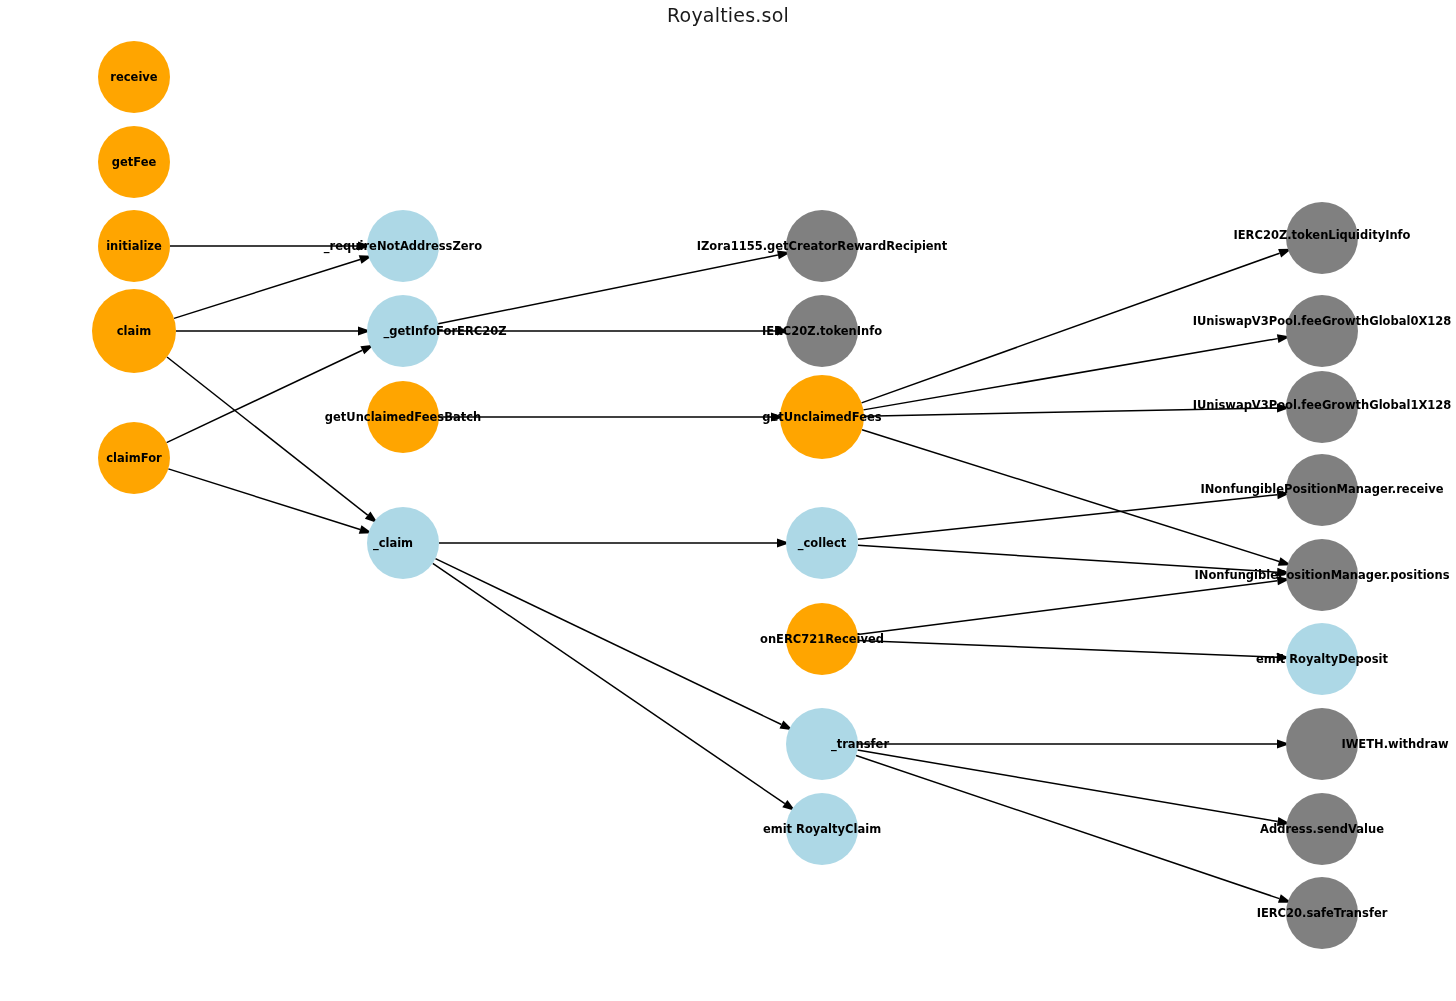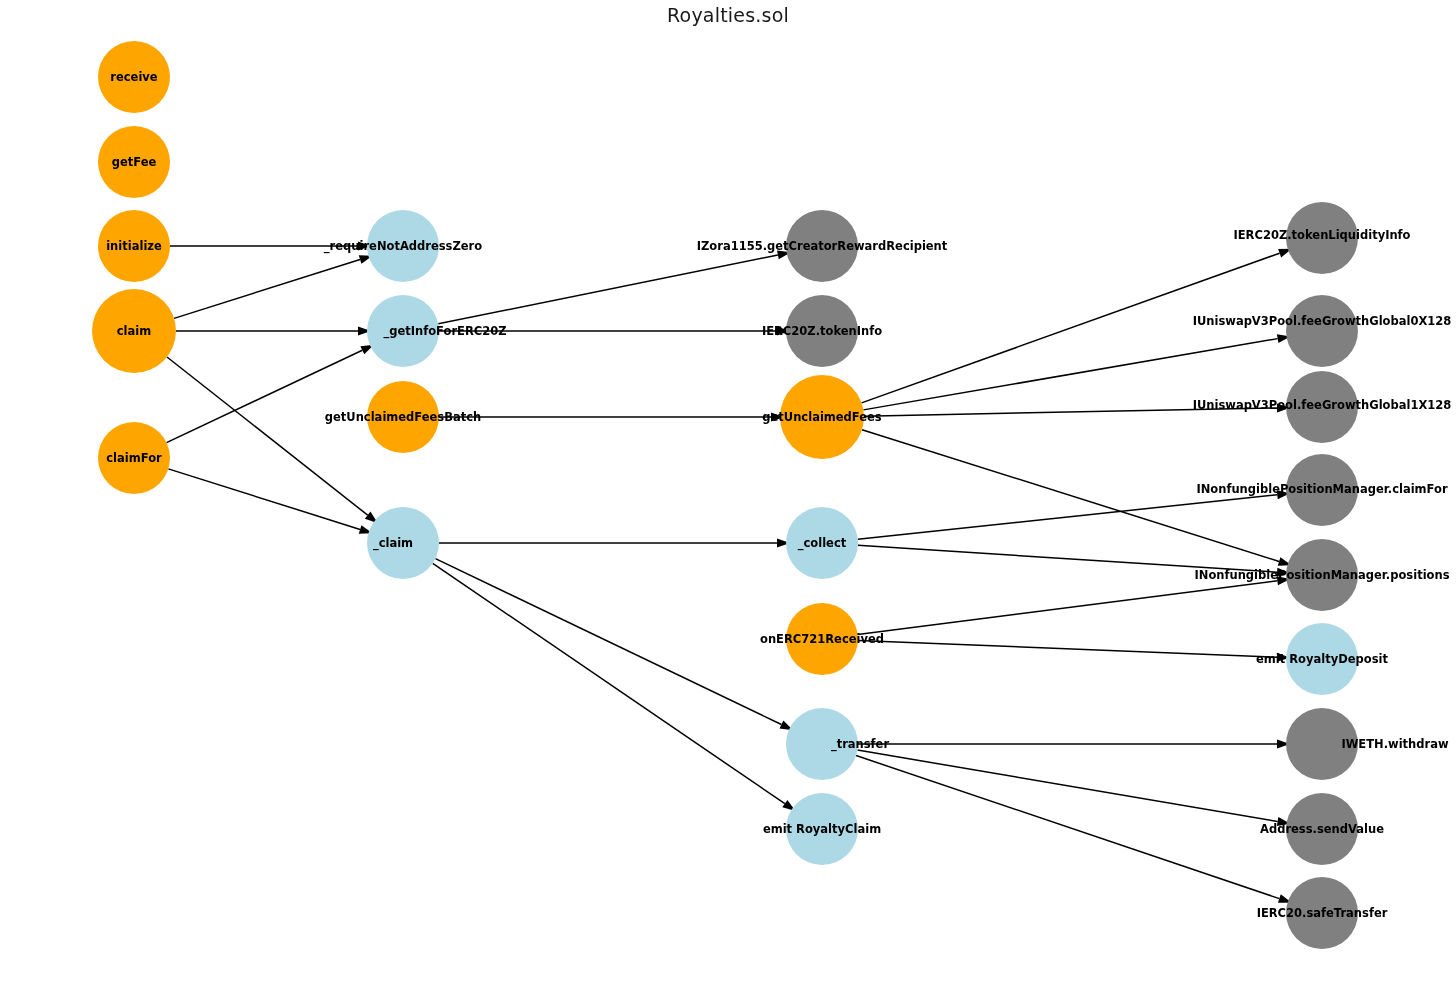--- a/index.html
+++ b/index.html
@@ -156,21 +156,21 @@
       <div class="node-label" style="left: 822px; top: 246px; color: rgb(0, 0, 0);">IZora1155.getCreatorRewardRecipient</div>
       <div class="node-label" style="left: 822px; top: 331px; color: rgb(0, 0, 0);">IERC20Z.tokenInfo</div>
       <div class="node-label" style="left: 822px; top: 417px; color: rgb(0, 0, 0);">getUnclaimedFees</div>
       <div class="node-label" style="left: 822px; top: 543px; color: rgb(0, 0, 0);">_collect</div>
       <div class="node-label" style="left: 822px; top: 639px; color: rgb(0, 0, 0);">onERC721Received</div>
       <div class="node-label" style="left: 822px; top: 744px; color: rgb(0, 0, 0); margin-left: 38px;">_transfer</div>
       <div class="node-label" style="left: 822px; top: 829px; color: rgb(0, 0, 0); text-align: right;">emit RoyaltyClaim</div>
       <div class="node-label" style="left: 1322px; top: 235px; color: rgb(0, 0, 0);">IERC20Z.tokenLiquidityInfo</div>
       <div class="node-label" style="left: 1322px; top: 321px; color: rgb(0, 0, 0);">IUniswapV3Pool.feeGrowthGlobal0X128</div>
       <div class="node-label" style="left: 1322px; top: 405px; color: rgb(0, 0, 0);">IUniswapV3Pool.feeGrowthGlobal1X128</div>
-      <div class="node-label" style="left: 1322px; top: 489px; color: rgb(0, 0, 0);">INonfungiblePositionManager.claimFor</div>
+      <div class="node-label" style="left: 1322px; top: 489px; color: rgb(0, 0, 0);">INonfungiblePositionManager.receive</div>
       <div class="node-label" style="left: 1322px; top: 575px; color: rgb(0, 0, 0);">INonfungiblePositionManager.positions</div>
       <div class="node-label" style="left: 1322px; top: 659px; color: rgb(0, 0, 0); text-align: right;">emit RoyaltyDeposit</div>
       <div class="node-label" style="left: 1395px; top: 744px; color: rgb(0, 0, 0);">IWETH.withdraw</div>
       <div class="node-label" style="left: 1322px; top: 829px; color: rgb(0, 0, 0);">Address.sendValue</div>
       <div class="node-label" style="left: 1322px; top: 913px; color: rgb(0, 0, 0);">IERC20.safeTransfer</div>
     </div>
 
 </div>
 
 </body></html>

